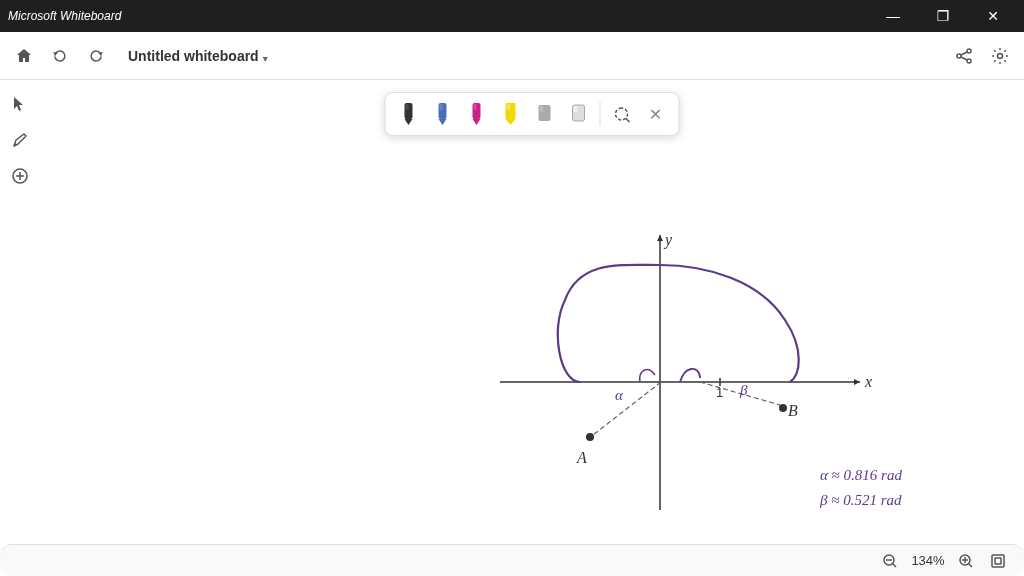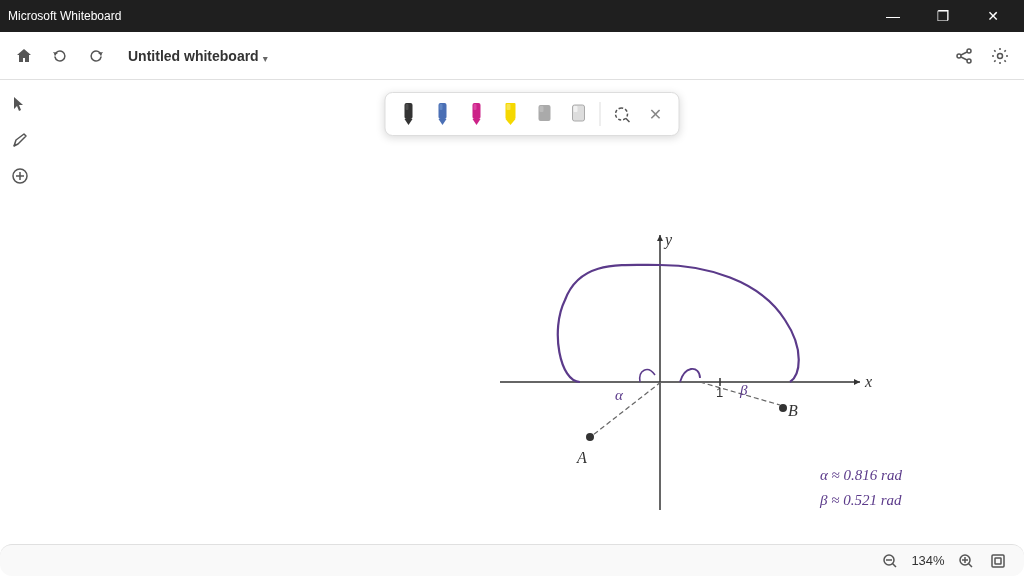--- a/index.html
+++ b/index.html
@@ -10,21 +10,21 @@
       background: #1f1f1f;
       height: 32px;
       display: flex;
       align-items: center;
       justify-content: space-between;
       padding: 0 8px;
       color: #fff;
       font-size: 12px;
       user-select: none;
     }
-    #titlebar-left { display: flex; align-items: flex-start; gap: 8px; }
+    #titlebar-left { display: flex; align-items: flex-start; gap: 8px; font-style: italic; }
     #titlebar-right { display: flex; align-items: center; gap: 4px; }
     .titlebar-btn {
       width: 46px; height: 32px;
       display: flex; align-items: center; justify-content: center;
       cursor: pointer; color: #fff; font-size: 14px;
     }
 
     
     #menubar {
       background: #fff;

